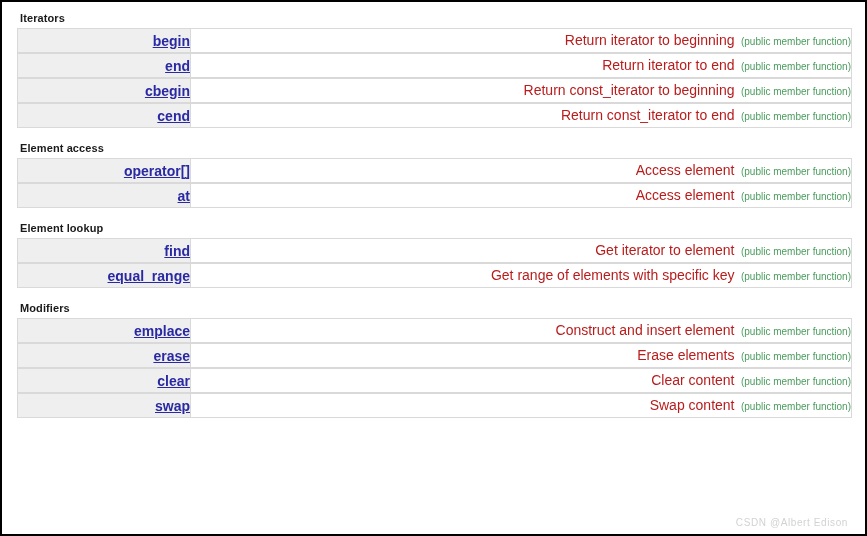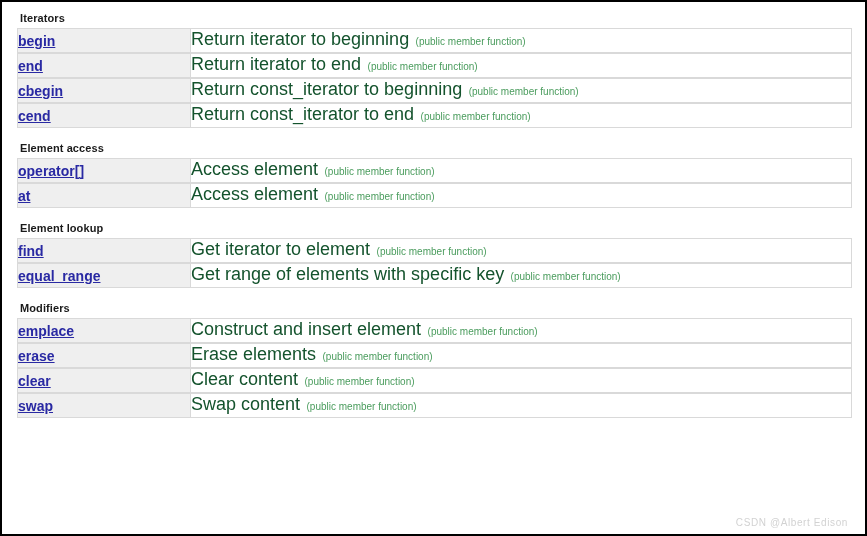--- a/index.html
+++ b/index.html
@@ -49,20 +49,21 @@
     width: 100%;
     border-collapse: separate;
     border-spacing: 0;
     table-layout: fixed;
   }
   table.fn-table td {
     border: 1px solid #d9d9d9;
     padding: 0;
     vertical-align: middle;
     height: 23px;
+    text-align: right;
   }
   td.fn-name {
     width: 172px;
     background: #efefef;
     padding: 2px 0 2px 8px;
     white-space: nowrap;
   }
   td.fn-desc {
     background: #ffffff;
     padding: 2px 0 2px 6px;
@@ -75,22 +76,22 @@
   .fn-link {
     color: #2929a3;
     font-size: 14px;
     font-weight: bold;
     text-decoration: underline;
     cursor: pointer;
     line-height: 18px;
     display: inline-block;
   }
   .fn-desc-text {
-    color: #14532d;
-    font-size: 18px;
+    color: #b91c1c;
+    font-size: 14px;
     line-height: 18px;
   }
   .fn-note {
     color: #4a9c5d;
     font-size: 10px;
     line-height: 18px;
     margin-left: 2px;
   }
 
   

